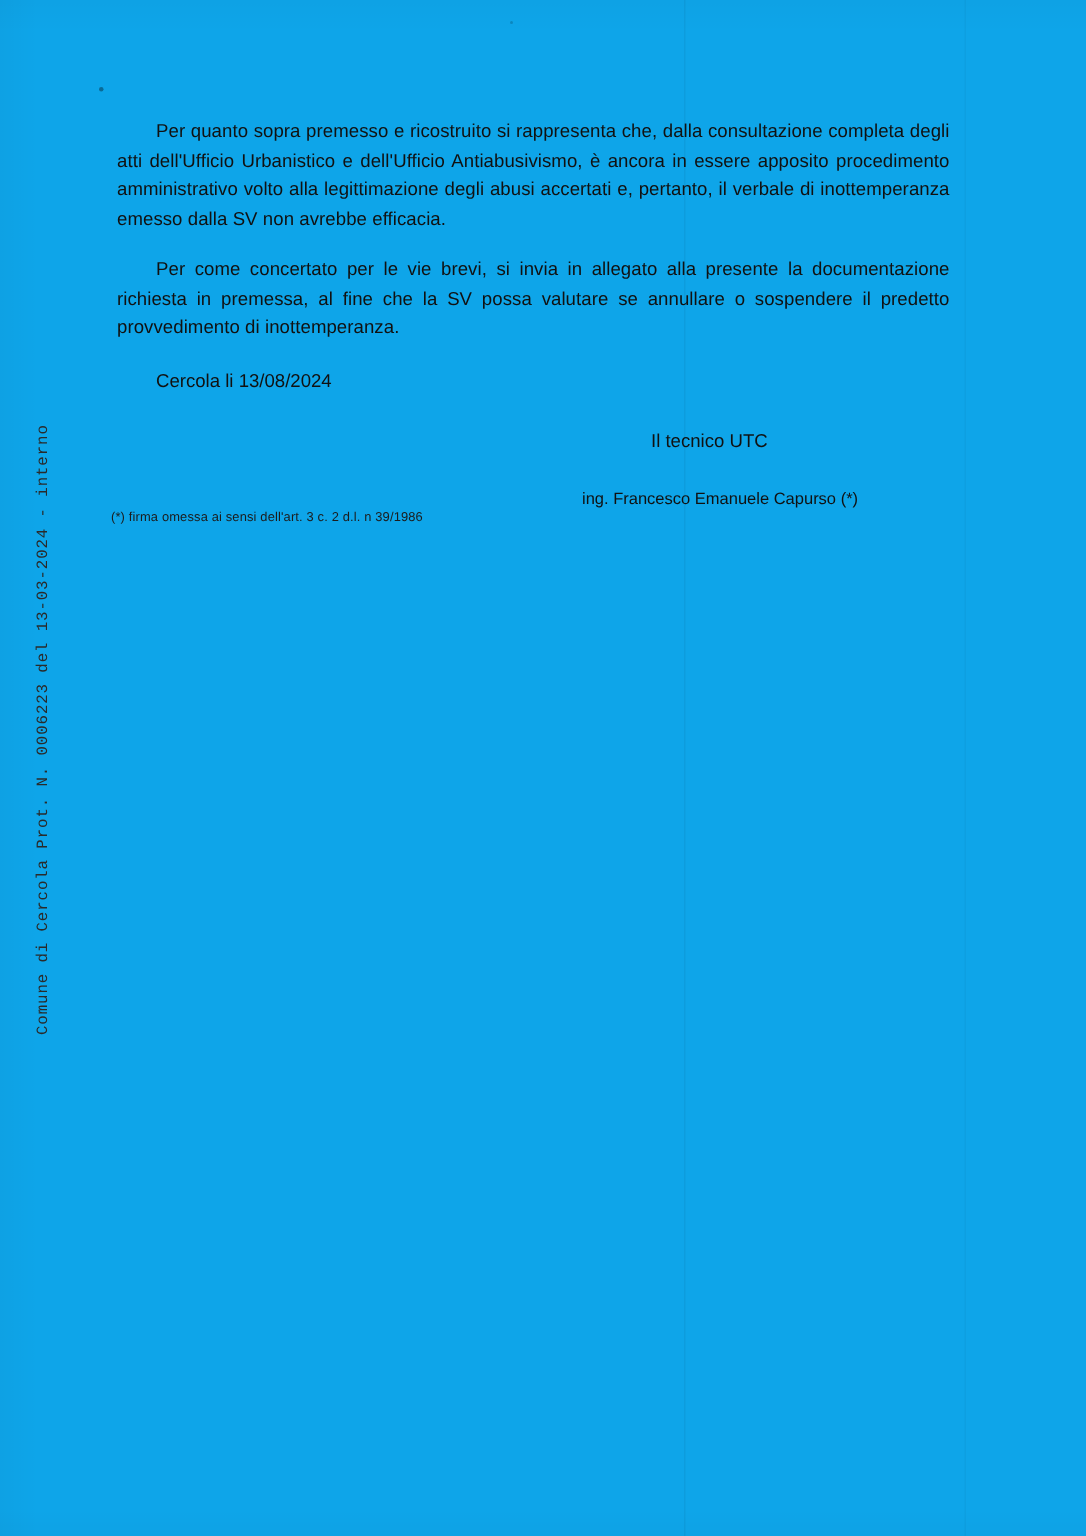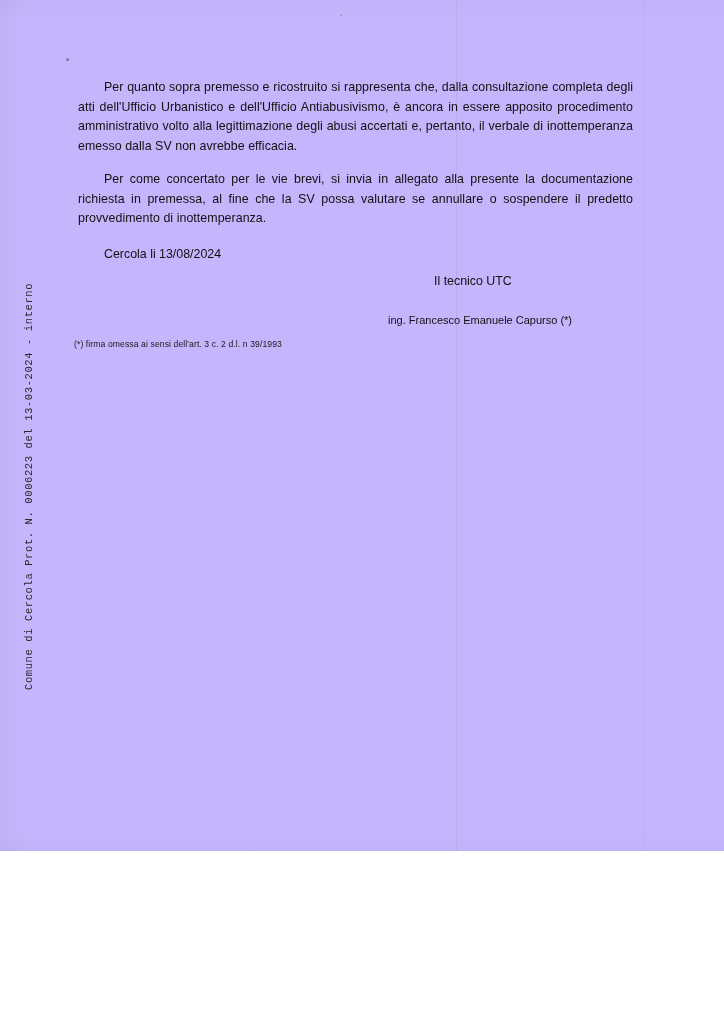--- a/index.html
+++ b/index.html
@@ -11,22 +11,22 @@
     height: 1024px;
     background: #ffffff;
     font-family: "Liberation Sans", sans-serif;
     color: #1a1a1a;
     overflow: hidden;
   }
 
   .page {
     position: relative;
     width: 724px;
-    height: 851px;
-    background: #c4b5fd;
+    height: 1024px;
+    background: #0ea5e9;
     box-sizing: border-box;
   }
 
   
   .scan-tint {
     position: absolute;
     inset: 0;
     background:
       linear-gradient(90deg, rgba(0,0,0,0.025) 0px, rgba(0,0,0,0.0) 26px),
       linear-gradient(180deg, rgba(0,0,0,0.018) 0px, rgba(0,0,0,0.0) 22px),
@@ -77,21 +77,21 @@
   }
 
   .place-date {
     margin: 16px 0 0 26px;
     font-size: 12.4px;
     line-height: 19px;
     color: #111;
   }
 
   .signature-block {
-    margin-top: 8px;
+    margin-top: 21px;
     text-align: left;
   }
   .sig-role {
     margin: 0 0 0 356px;
     font-size: 12.4px;
     line-height: 19px;
     color: #111;
   }
   .sig-name {
     margin: 20px 0 0 310px;
@@ -139,15 +139,15 @@
 
     <div class="place-date">Cercola li 13/08/2024</div>
 
     <div class="signature-block">
       <div class="sig-role">Il tecnico UTC</div>
       <div class="sig-name">ing. Francesco Emanuele Capurso (*)</div>
     </div>
 
   </div>
 
-  <div class="footnote">(*) firma omessa ai sensi dell'art. 3 c. 2 d.l. n 39/1993</div>
+  <div class="footnote">(*) firma omessa ai sensi dell'art. 3 c. 2 d.l. n 39/1986</div>
 
 </div>
 
 </body></html>

